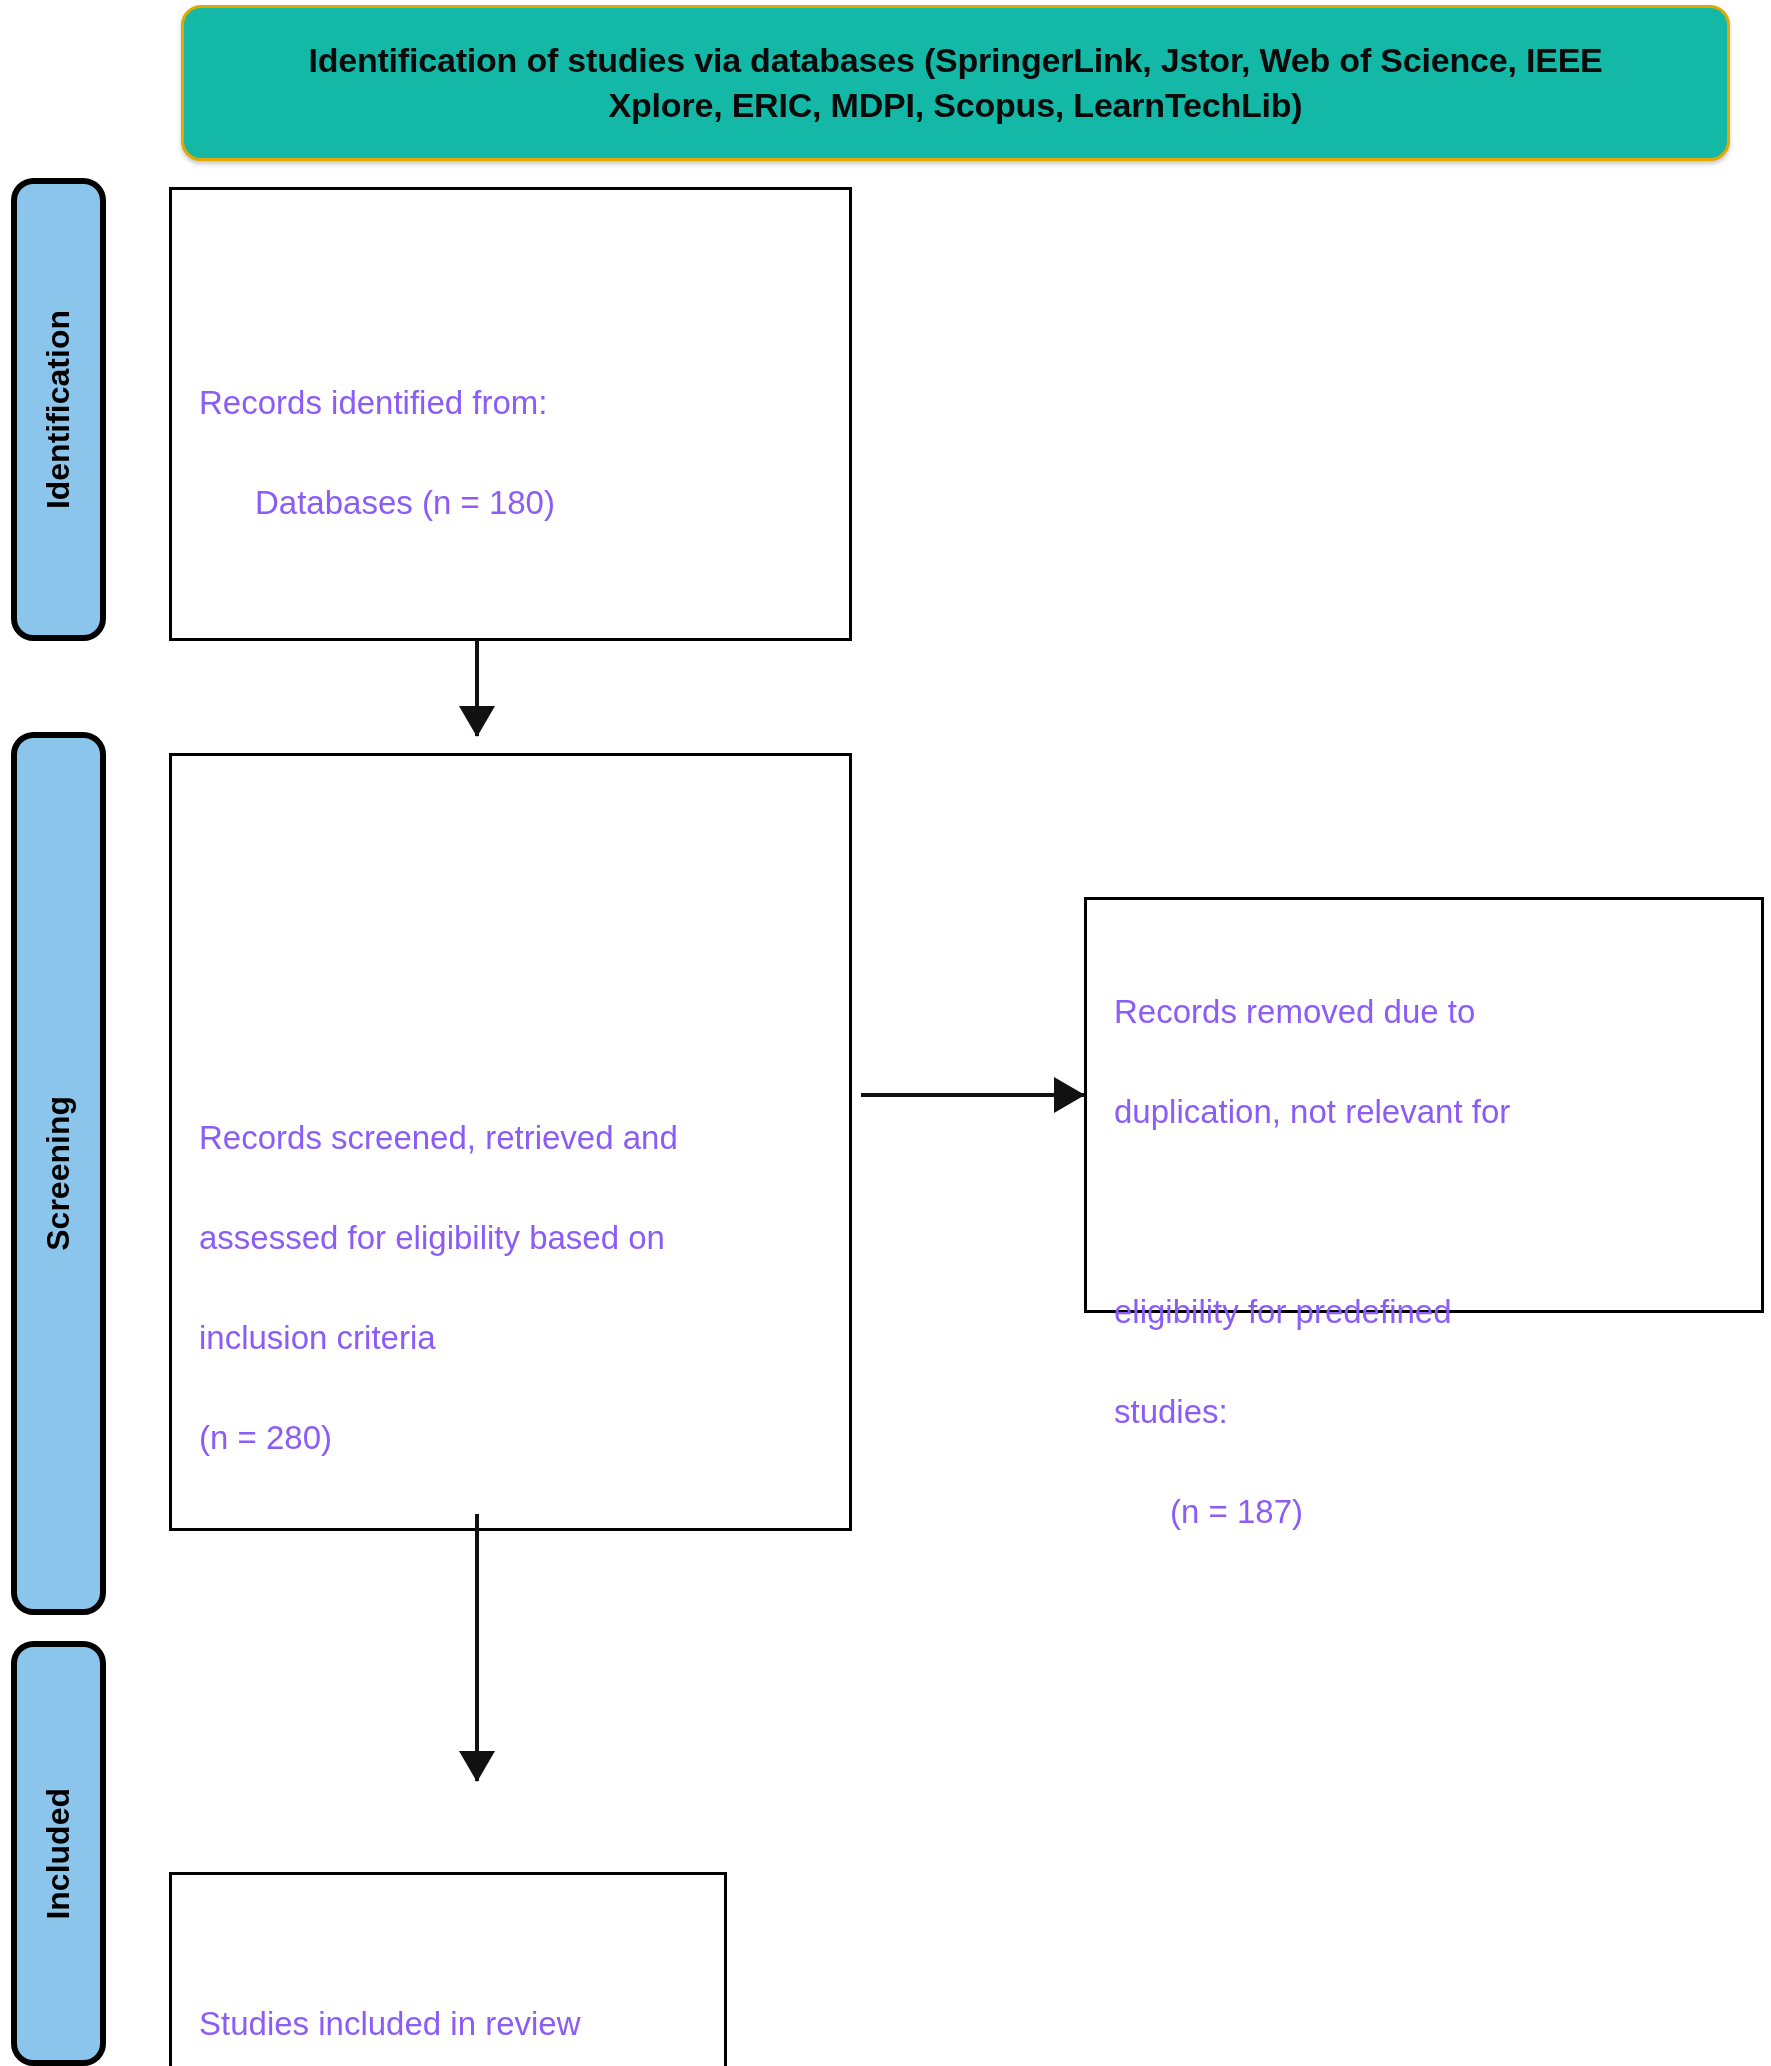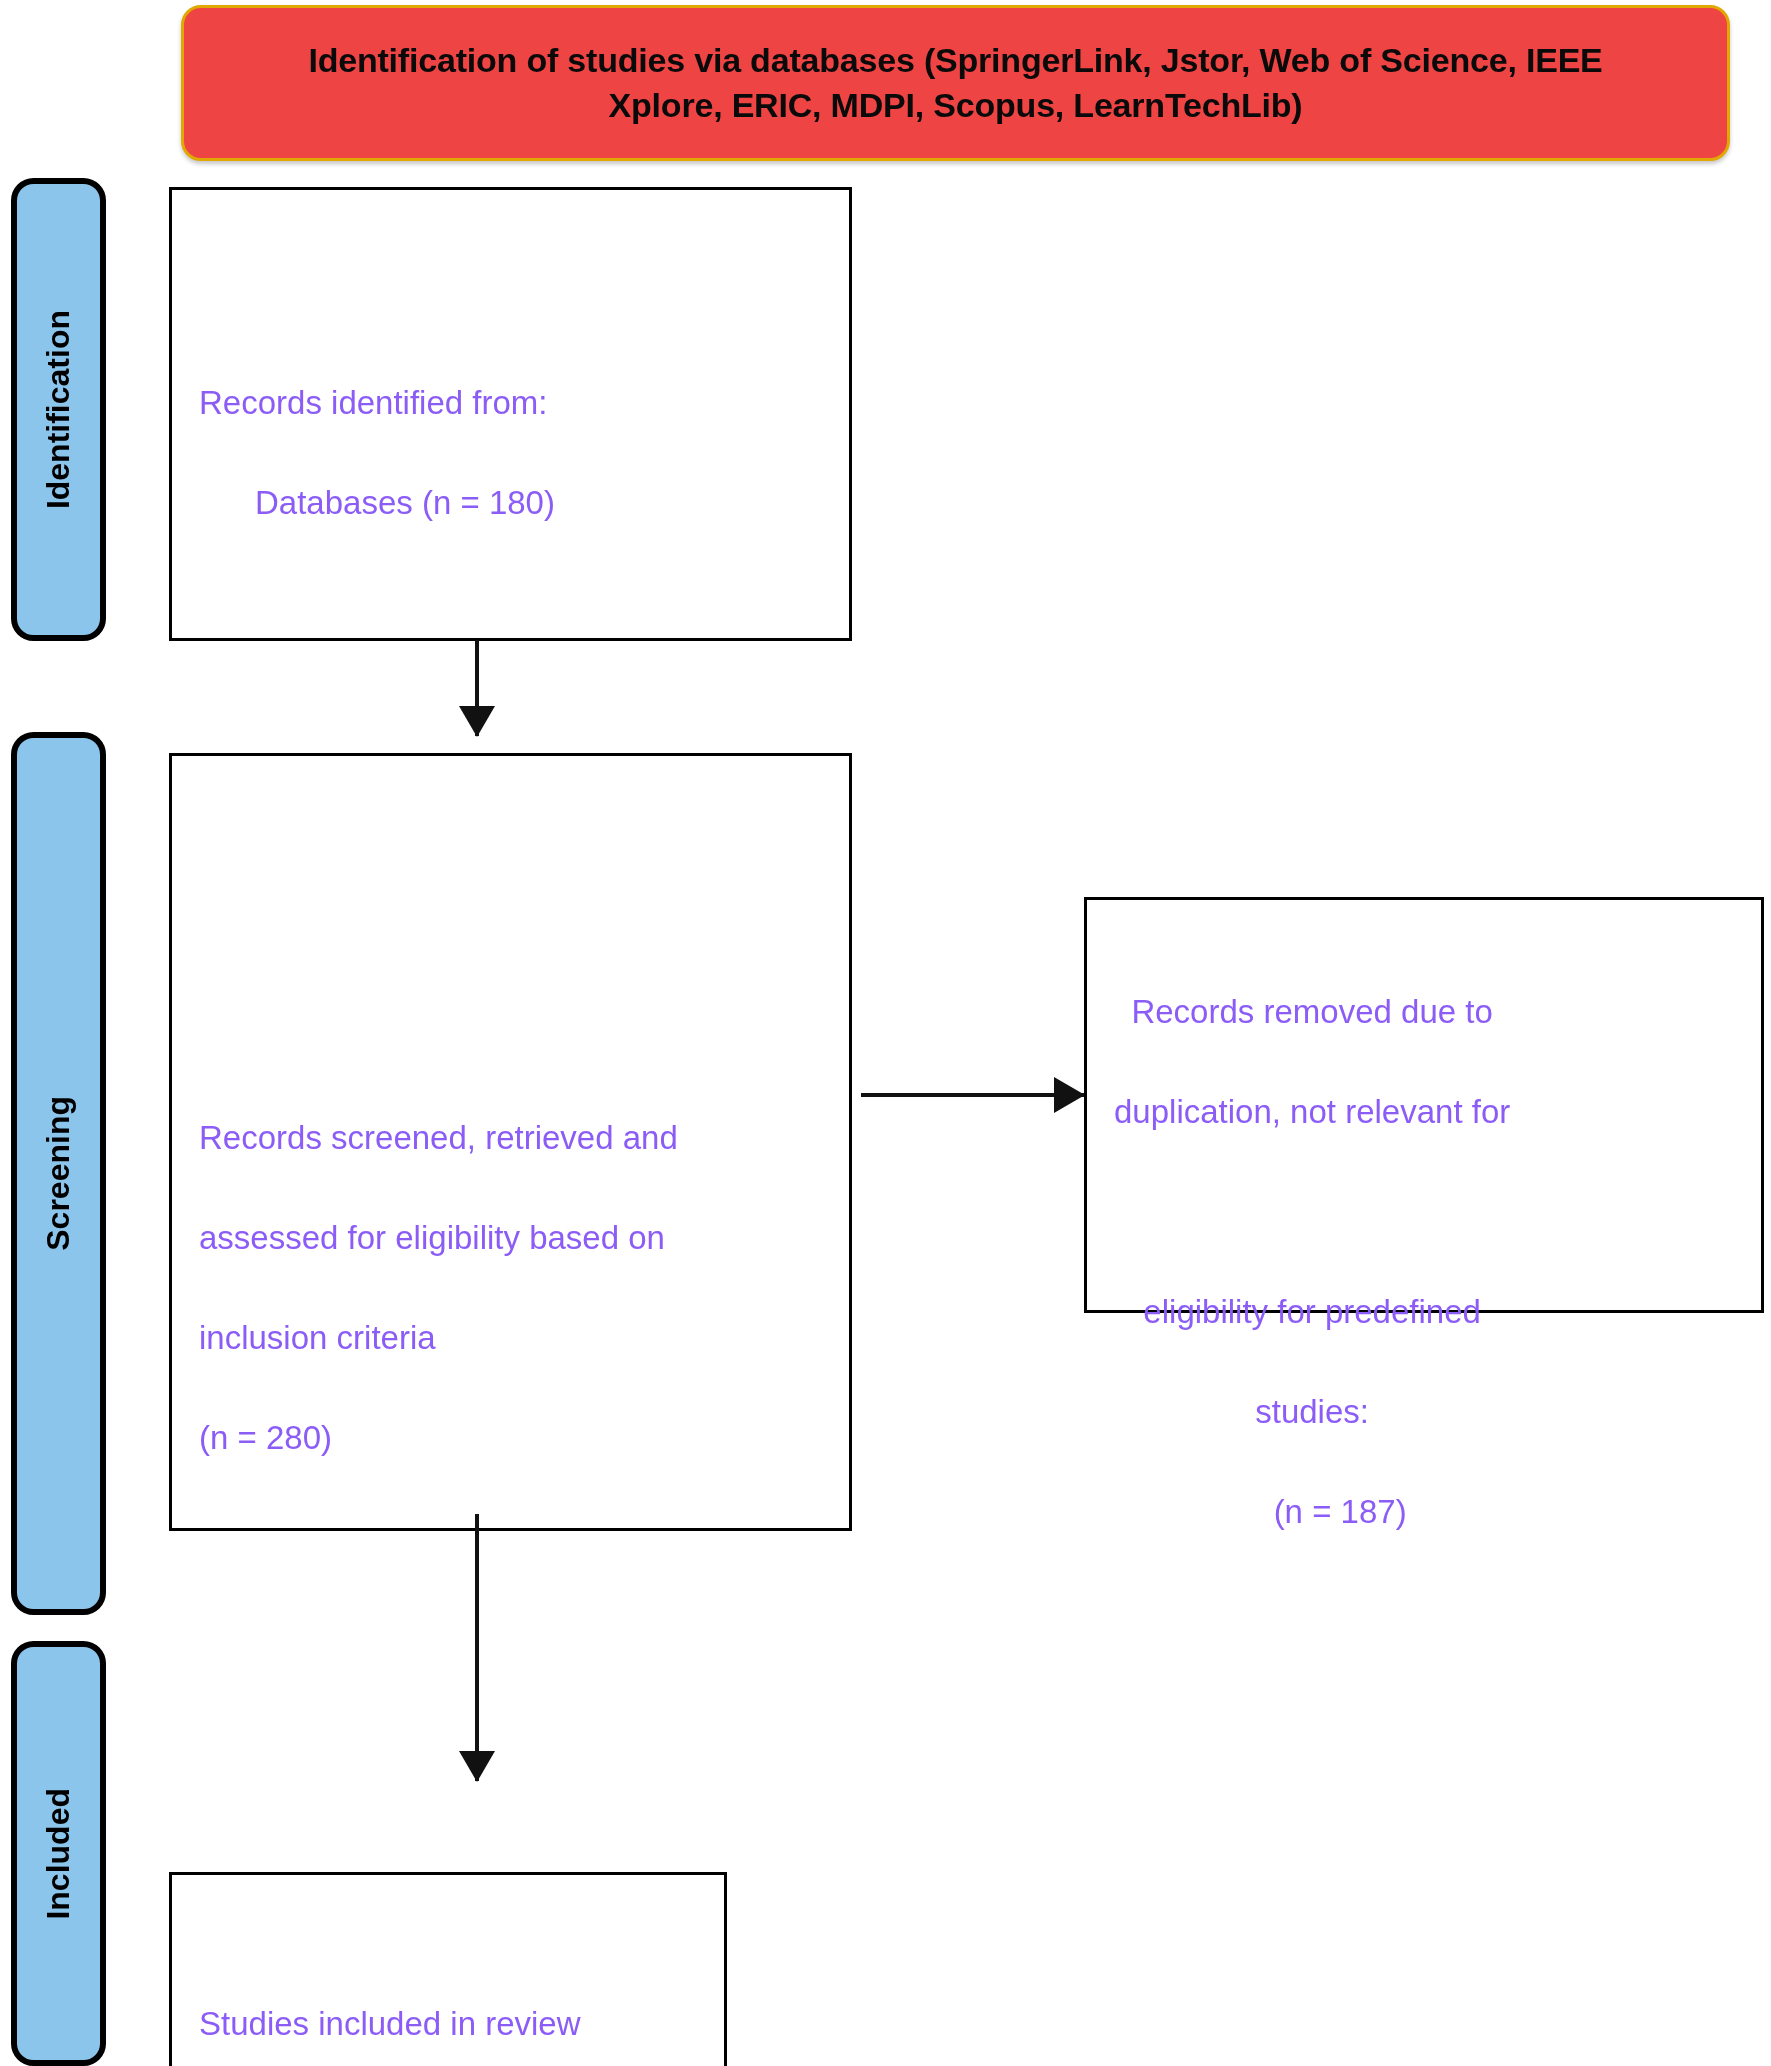--- a/index.html
+++ b/index.html
@@ -18,21 +18,21 @@
     overflow: hidden;
   }
 
   
   .header-banner {
     position: absolute;
     left: 181px;
     top: 4.8px;
     width: 1549px;
     height: 156px;
-    background: #ef4444;
+    background: #14b8a6;
     border: 3px solid #E0A800;
     border-radius: 20px;
     box-sizing: border-box;
     display: flex;
     align-items: center;
     justify-content: center;
     box-shadow: 0 3px 4.2px rgba(0,0,0,0.22);
   }
   .header-text {
     font-size: 34px;
@@ -89,21 +89,21 @@
   }
   .flow-text .indent { display: inline-block; padding-left: 56px; }
 
   #box-identified { left: 169px;  top: 187px;  width: 683px; height: 454px; }
   #box-identified .flow-text { top: 138px; }
 
   #box-screened   { left: 169px;  top: 737px; width: 683px; height: 778px; margin-top: 16px; }
   #box-screened .flow-text { top: 307px; }
 
   #box-removed    { left: 1084px; top: 897px; width: 680px; height: 416px; }
-  #box-removed .flow-text { top: 37px; text-align: center; }
+  #box-removed .flow-text { top: 37px; }
 
   #box-included   { left: 169px;  top: 1872px; width: 558px; height: 255px; }
   #box-included .flow-text { top: 74px; }
 
   
   .arrow-v {
     position: absolute;
     width: 3.6px;
     background: #111111;
   }

